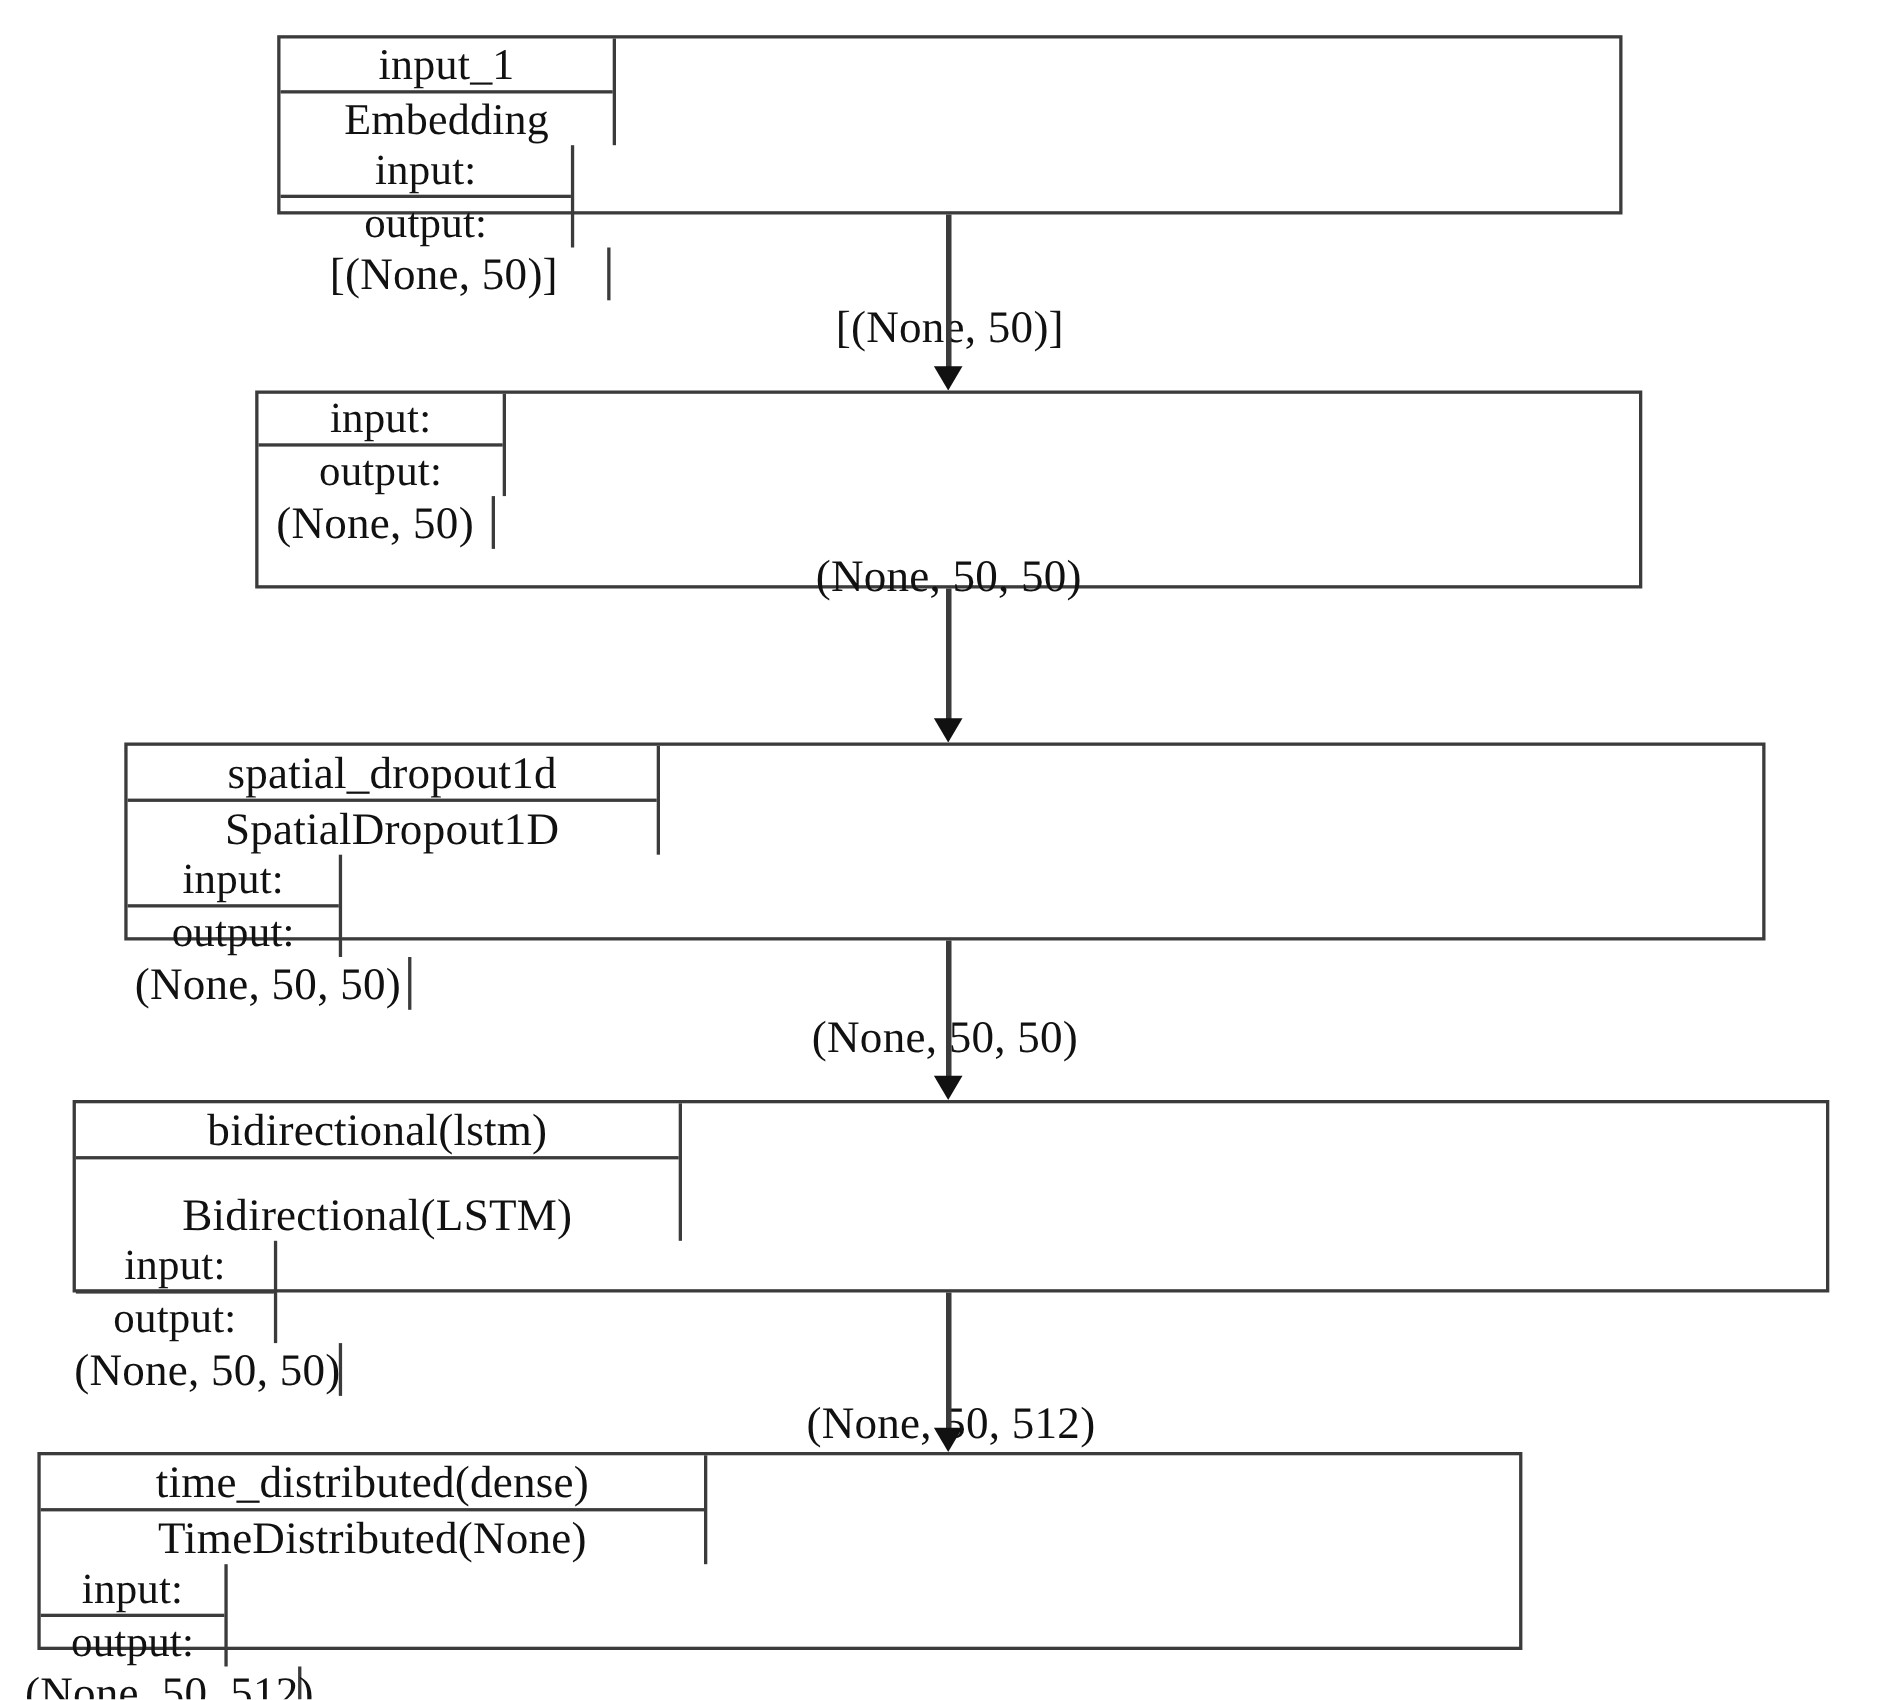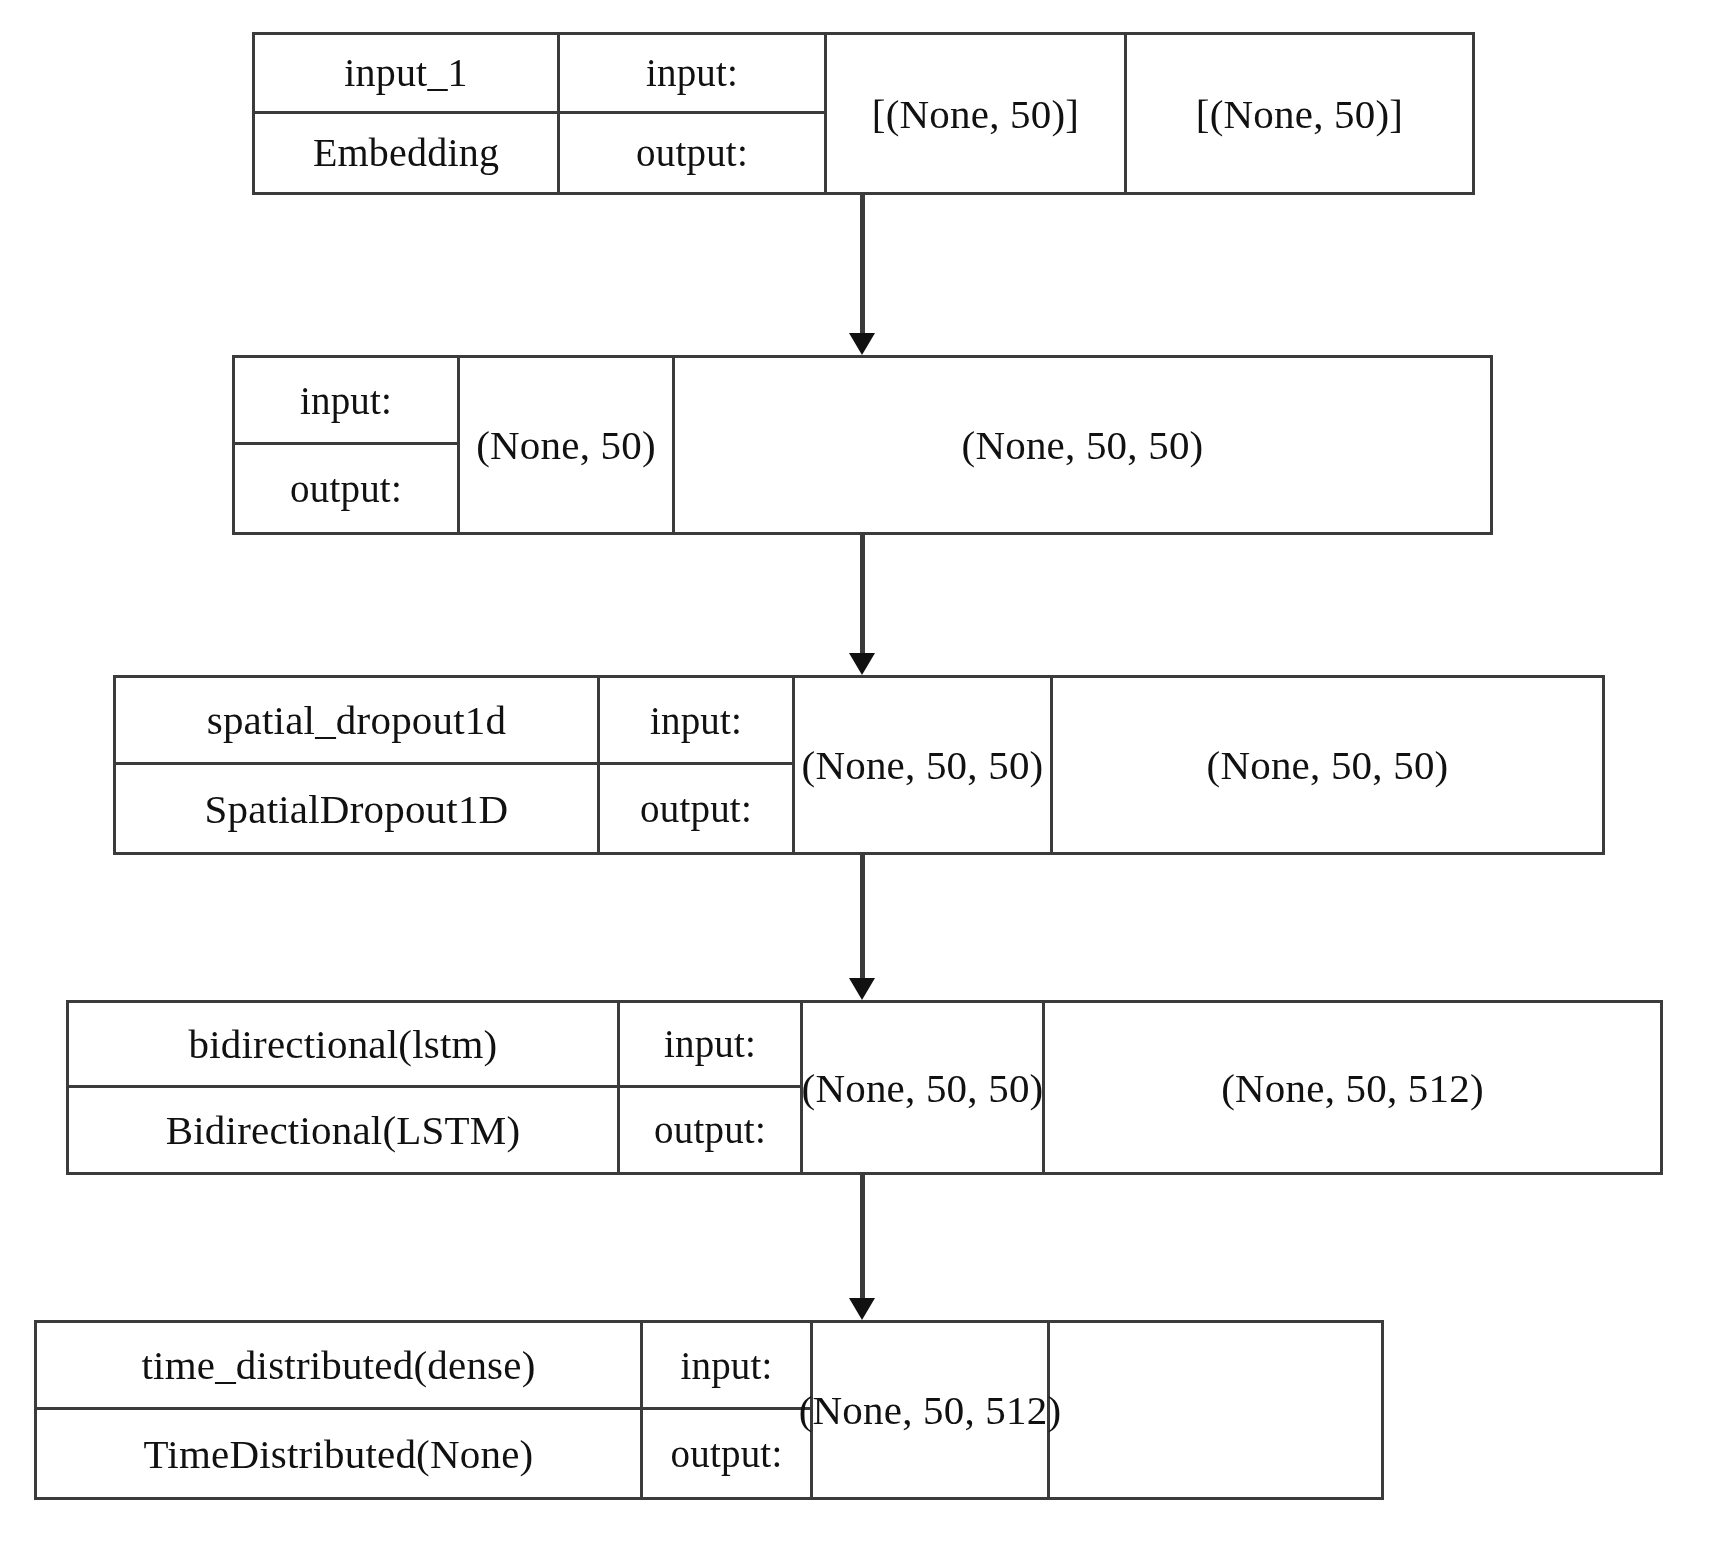--- a/index.html
+++ b/index.html
@@ -16,21 +16,21 @@
     height: 1545px;
     background: #ffffff;
     overflow: hidden;
   }
   .node {
     position: absolute;
     box-sizing: border-box;
     border: 3px solid #3b3b3b;
     background: #ffffff;
     display: flex;
-    flex-direction: row;
+    flex-direction: column;
     align-items: stretch;
   }
   .node-col {
     box-sizing: border-box;
     display: flex;
     flex-direction: column;
     align-items: stretch;
     justify-content: stretch;
   }
   .col-name, .col-io {
@@ -139,21 +139,21 @@
       <div class="cell" style="font-size:41px;">(None, 50, 50)</div>
     </div>
   </div>
 
   <div class="arrow" style="left:860px; top:855px; width:5px; height:145px;">
     <div class="arrow-line" style="height:125px;"></div>
     <div class="arrow-head" style="top:123px;"></div>
   </div>
 
   <div class="node" style="left:66px; top:1000px; width:1597px; height:175px;">
-    <div class="node-col col-name" style="width:551px;">
+    <div class="node-col col-name" style="width:551px;gap:26px;">
       <div class="cell cell-top" style="font-size:41px;">bidirectional(lstm)</div>
       <div class="cell" style="font-size:41px;">Bidirectional(LSTM)</div>
     </div>
     <div class="node-col col-io" style="width:183px;">
       <div class="cell cell-top" style="font-size:39px;">input:</div>
       <div class="cell" style="font-size:39px;">output:</div>
     </div>
     <div class="node-col col-shape-in" style="width:242px;">
       <div class="cell" style="font-size:41px;">(None, 50, 50)</div>
     </div>

